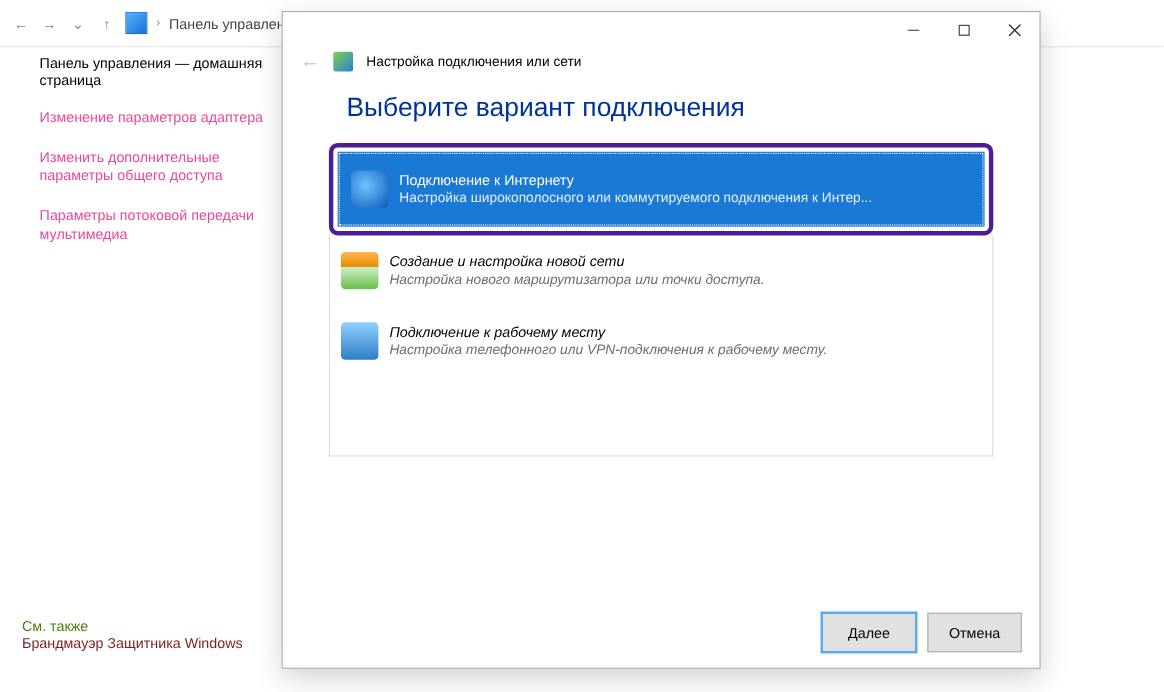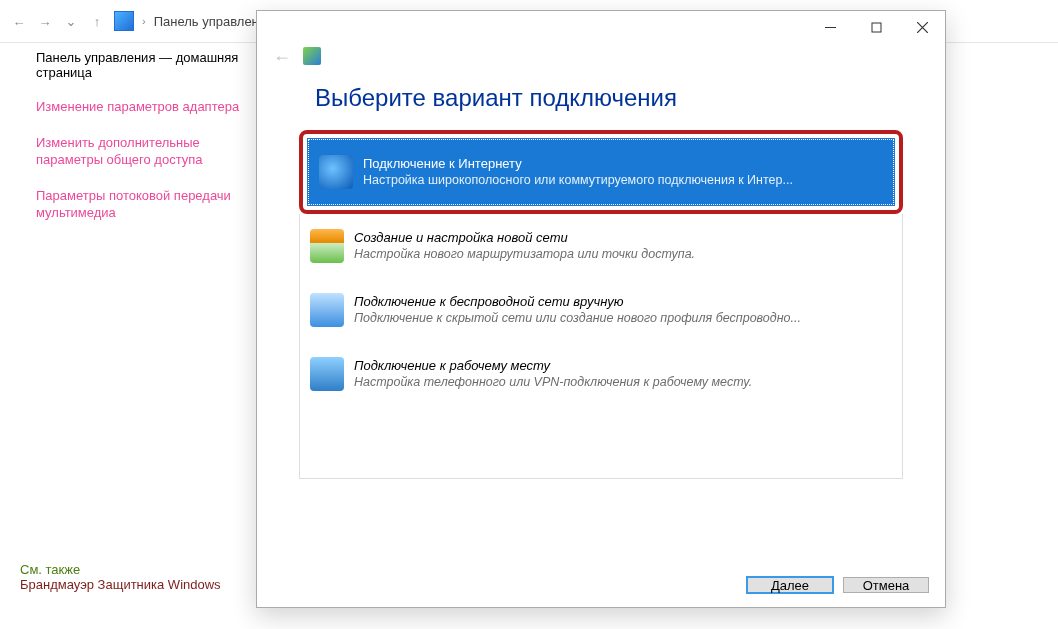--- a/index.html
+++ b/index.html
@@ -24,38 +24,38 @@
 .tb-btn{width:46px;height:32px;display:flex;align-items:center;justify-content:center;color:#333;}
 .tb-btn svg{width:11px;height:11px;}
 
 .dlg-head{display:flex;align-items:center;gap:12px;padding:2px 16px 14px 16px;}
 .back-arrow{color:#bfbfbf;font-size:18px;}
 .head-icon{width:18px;height:18px;background:linear-gradient(135deg,#7fd24a,#2a7ed6);border-radius:2px;}
 .head-title{font-size:12.5px;color:#000;}
 
 .instruction{color:#003399;font-size:24px;padding:4px 0 18px 58px;}
 
-.options{margin:0 42px;border:4px solid #b91c1c;border-radius:8px;padding:4px;}
+.options{margin:0 42px;border:4px solid #4c1d95;border-radius:8px;padding:4px;}
 .opt-list{border:1px solid #ddd;}
 .opt{display:flex;align-items:center;gap:10px;padding:8px 10px;min-height:48px;}
 .opt .ico{width:34px;height:34px;flex:0 0 34px;border-radius:4px;}
 .opt .txt{display:flex;flex-direction:column;line-height:1.35;}
 .opt .ttl{font-size:13px;}
 .opt .desc{font-size:12.5px;color:#6d6d6d;white-space:nowrap;overflow:hidden;text-overflow:ellipsis;max-width:520px;}
 .opt.sel{background:#1979d5;color:#fff;border:1px dotted #fff;outline:1px solid #1979d5;}
 .opt.sel .desc{color:#e3f0fb;}
 .plain-list{margin:0 42px;border:1px solid #ddd;border-top:none;padding-bottom:72px;font-style:italic;}
 
 .ico-globe{background:radial-gradient(circle at 40% 40%,#6fc2ff,#0b5bb8);}
 .ico-router{background:linear-gradient(#ffb74d,#e68a00 40%,#cfeec7 40%,#6abf4b);}
 .ico-wifi{background:linear-gradient(#bfe2ff,#3d8fe0);}
 .ico-office{background:linear-gradient(#8fd0ff,#2f7ec7);}
 
 .dlg-buttons{position:absolute;right:16px;bottom:14px;display:flex;gap:10px;}
-.btn{min-width:86px;height:16px;border:1px solid #adadad;background:#e1e1e1;font:inherit;font-size:13px;display:flex;align-items:center;justify-content:center;}
+.btn{min-width:86px;height:36px;border:1px solid #adadad;background:#e1e1e1;font:inherit;font-size:13px;display:flex;align-items:center;justify-content:center;}
 .btn.primary{outline:1px solid #3a9ae8;border-color:#3a9ae8;}
 </style>
 </head>
 <body>
 
 <div class="bg-nav">
   <span class="nav-arrow">←</span>
   <span class="nav-arrow">→</span>
   <span class="nav-arrow">⌄</span>
   <span class="nav-arrow">↑</span>
@@ -94,20 +94,21 @@
     <div class="tb-btn close">
         <svg viewBox="0 0 11 11">
           <path d="M0 0l11 11M11 0L0 11" stroke="currentColor" stroke-width="1.2"></path>
         </svg>
       </div>
   </div>
 
   <div class="dlg-head">
     <span class="back-arrow">←</span>
     <span class="head-icon"></span>
+    <span class="head-title">Настройка подключения или сети</span>
   </div>
 
   <div class="instruction">Выберите вариант подключения</div>
 
   <div id="opts-container">
       <div class="options">
         <div class="opt-list">
           <div class="opt sel">
             <div class="ico ico-globe"></div>
             <div class="txt">
@@ -119,27 +120,20 @@
       </div>
       <div class="plain-list">
         <div class="opt">
           <div class="ico ico-router"></div>
           <div class="txt">
             <div class="ttl">Создание и настройка новой сети</div>
             <div class="desc">Настройка нового маршрутизатора или точки доступа.</div>
           </div>
         </div>
         <div class="opt">
-          <div class="ico ico-wifi"></div>
-          <div class="txt">
-            <div class="ttl">Подключение к беспроводной сети вручную</div>
-            <div class="desc">Подключение к скрытой сети или создание нового профиля беспроводно...</div>
-          </div>
-        </div>
-        <div class="opt">
           <div class="ico ico-office"></div>
           <div class="txt">
             <div class="ttl">Подключение к рабочему месту</div>
             <div class="desc">Настройка телефонного или VPN-подключения к рабочему месту.</div>
           </div>
         </div>
       </div>
     </div>
 
   <div class="dlg-buttons">

